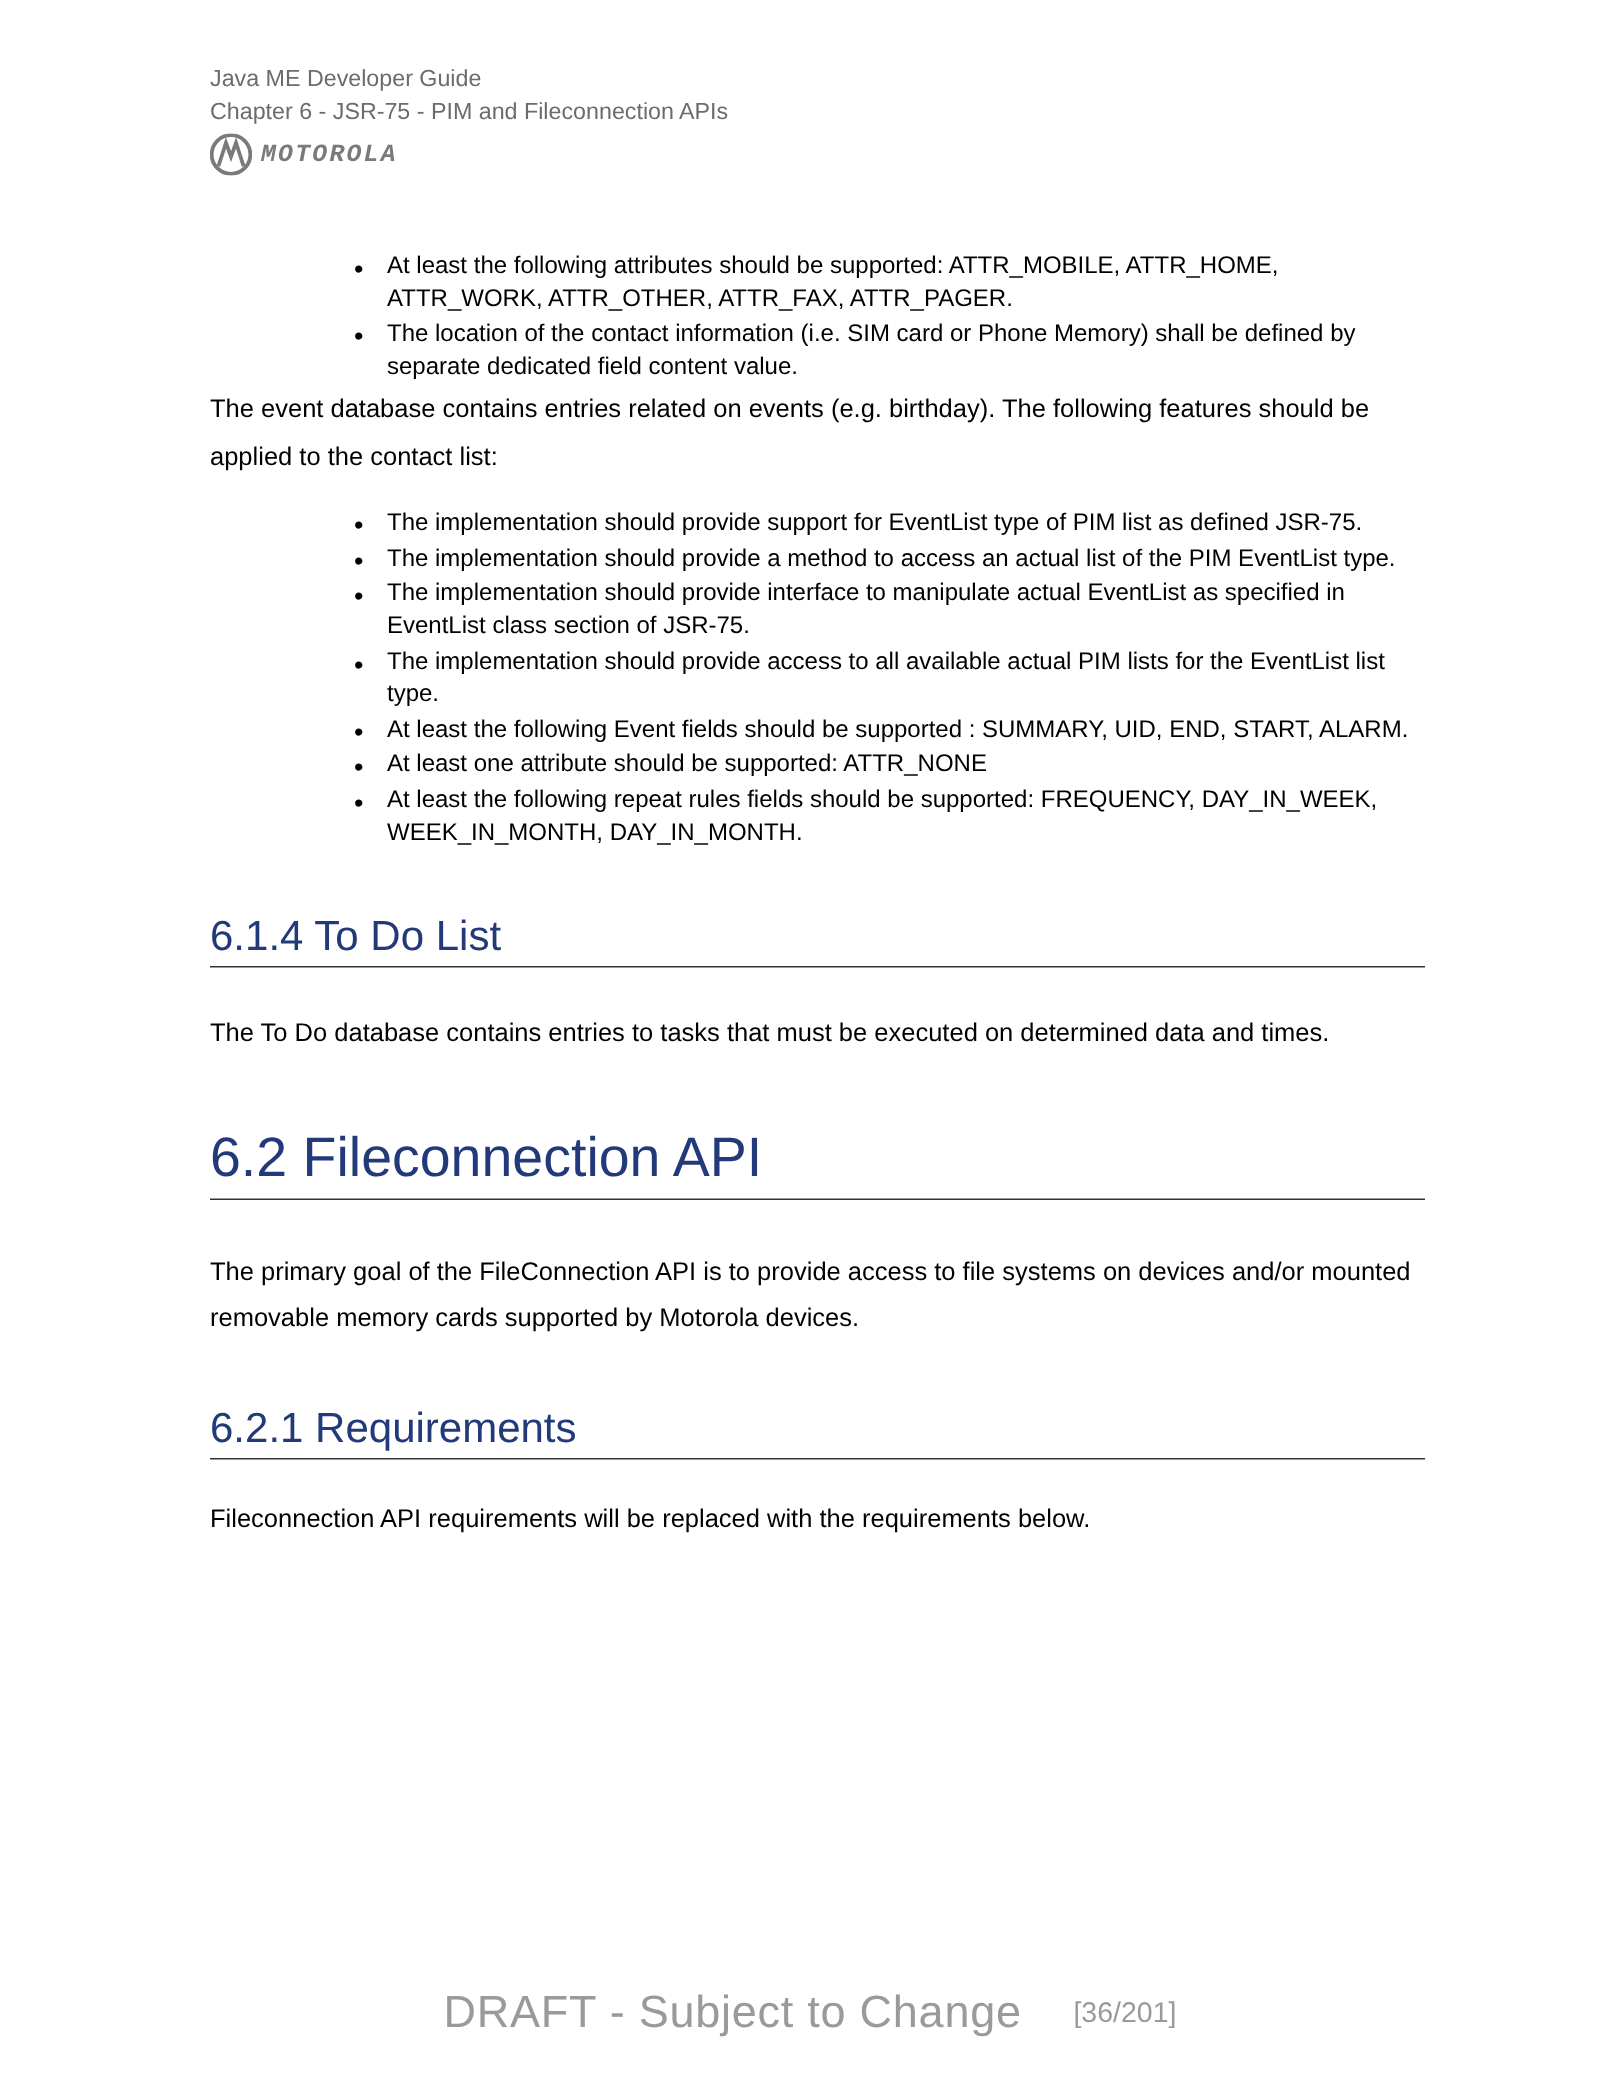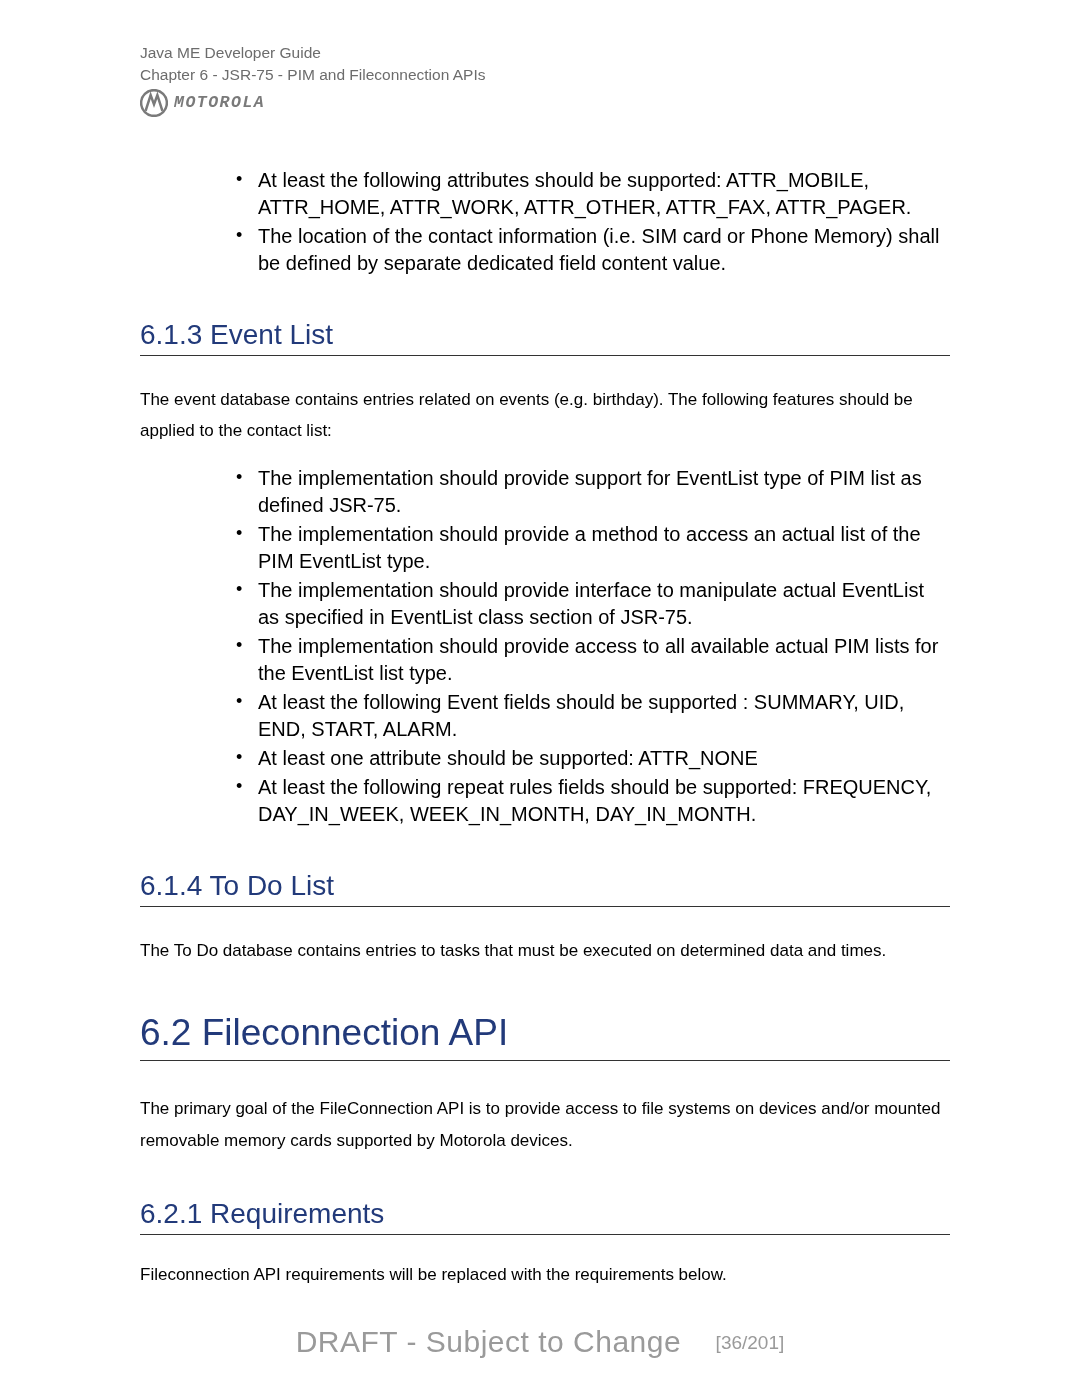--- a/index.html
+++ b/index.html
@@ -38,21 +38,21 @@
     font-style: italic;
     letter-spacing: 1.5px;
     color: #7a7a7a;
     font-size: 16.5px;
   }
   .bullets {
     margin-left: 96px;
     margin-right: 10px;
   }
   .bullets li {
-    font-size: 20px;
+    font-size: 16px;
     line-height: 1.35;
     margin-bottom: 2px;
     list-style: none;
     position: relative;
     padding-left: 22px;
   }
   .bullets li::before {
     content: "•";
     position: absolute;
     left: 0;
@@ -118,21 +118,20 @@
       </svg>
       <span class="logo-text">MOTOROLA</span>
     </div>
   </div>
 
   <ul class="bullets">
     <li>At least the following attributes should be supported: ATTR_MOBILE, ATTR_HOME, ATTR_WORK, ATTR_OTHER, ATTR_FAX, ATTR_PAGER.</li>
     <li>The location of the contact information (i.e. SIM card or Phone Memory) shall be defined by separate dedicated field content value.</li>
   </ul>
 
-  <h2 class="subheading">6.1.3 Event List</h2>
   <p class="body">The event database contains entries related on events (e.g. birthday). The following features should be applied to the contact list:</p>
   <ul class="bullets" style="margin-top:18px">
     <li>The implementation should provide support for EventList type of PIM list as defined JSR-75.</li>
     <li>The implementation should provide a method to access an actual list of the PIM EventList type.</li>
     <li>The implementation should provide interface to manipulate actual EventList as specified in EventList class section of JSR-75.</li>
     <li>The implementation should provide access to all available actual PIM lists for the EventList list type.</li>
     <li>At least the following Event fields should be supported : SUMMARY, UID, END, START, ALARM.</li>
     <li>At least one attribute should be supported: ATTR_NONE</li>
     <li>At least the following repeat rules fields should be supported: FREQUENCY, DAY_IN_WEEK, WEEK_IN_MONTH, DAY_IN_MONTH.</li>
   </ul>

